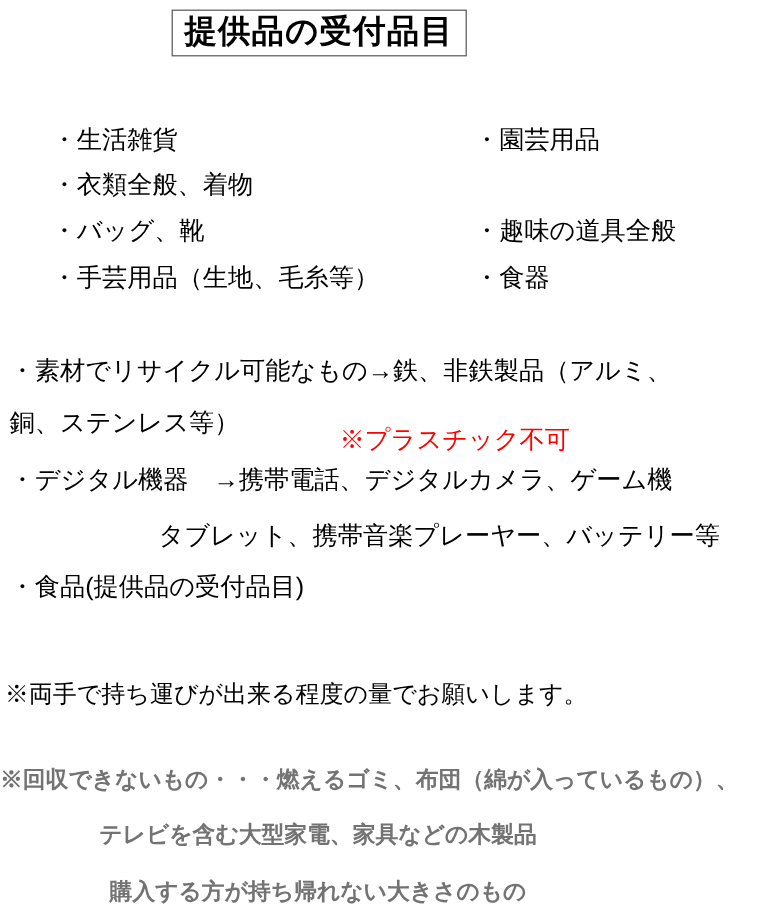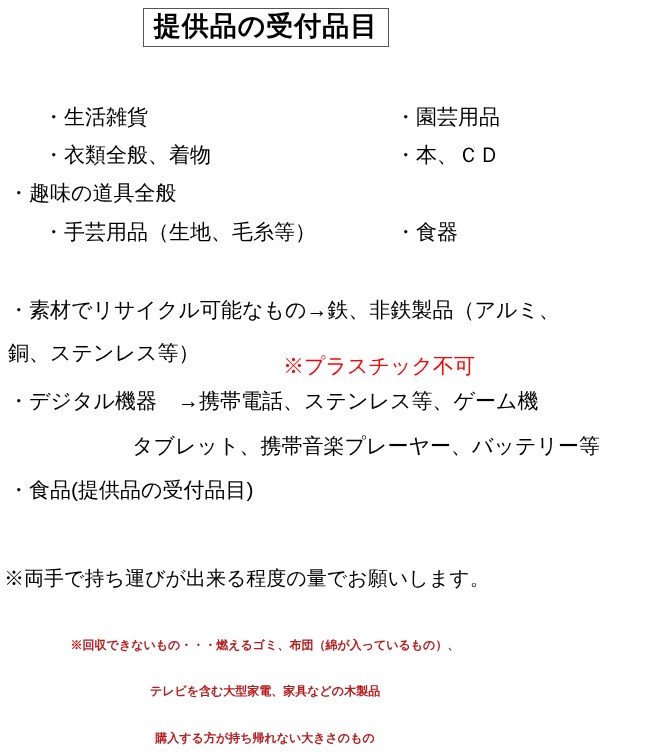--- a/index.html
+++ b/index.html
@@ -99,22 +99,22 @@
     font-size: 20px;
     white-space: nowrap;
   }
 
   
   .warn {
     position: absolute;
     width: 530px;
     left: 0;
     text-align: center;
-    color: #b91c1c;
-    font-size: 12px;
+    color: #737373;
+    font-size: 19px;
     font-weight: bold;
     white-space: nowrap;
   }
   .w1 { top: 637px; }
   .w2 { top: 683px; }
   .w3 { top: 730px; }
 </style>
 </head>
 <body>
 
@@ -126,39 +126,39 @@
 
 <div class="items">
 
   <div class="item-row">
     <div class="col-left">・生活雑貨</div>
     <div class="col-right">・園芸用品</div>
   </div>
 
   <div class="item-row">
     <div class="col-left">・衣類全般、着物</div>
-    <div class="col-right">・本、ＣＤ</div>
   </div>
 
   <div class="item-row">
+    <div class="col-left">・バッグ、靴</div>
     <div class="col-right">・趣味の道具全般</div>
   </div>
 
   <div class="item-row">
     <div class="col-left">・手芸用品（生地、毛糸等）</div>
     <div class="col-right">・食器</div>
   </div>
 
 </div>
 
 <div class="fullline l-material1">・素材でリサイクル可能なもの→鉄、非鉄製品（アルミ、</div>
 <div class="fullline l-material2">銅、ステンレス等）</div>
 <div class="l-noplastic">※プラスチック不可</div>
 
-<div class="fullline l-digital1">・デジタル機器　→携帯電話、ステンレス等、ゲーム機</div>
+<div class="fullline l-digital1">・デジタル機器　→携帯電話、デジタルカメラ、ゲーム機</div>
 <div class="l-digital2">タブレット、携帯音楽プレーヤー、バッテリー等</div>
 
 <div class="fullline l-food">・食品(提供品の受付品目)</div>
 
 <div class="l-note">※両手で持ち運びが出来る程度の量でお願いします。</div>
 
 <div class="warn w1">※回収できないもの・・・燃えるゴミ、布団（綿が入っているもの）、</div>
 <div class="warn w2">テレビを含む大型家電、家具などの木製品</div>
 <div class="warn w3">購入する方が持ち帰れない大きさのもの</div>
 

